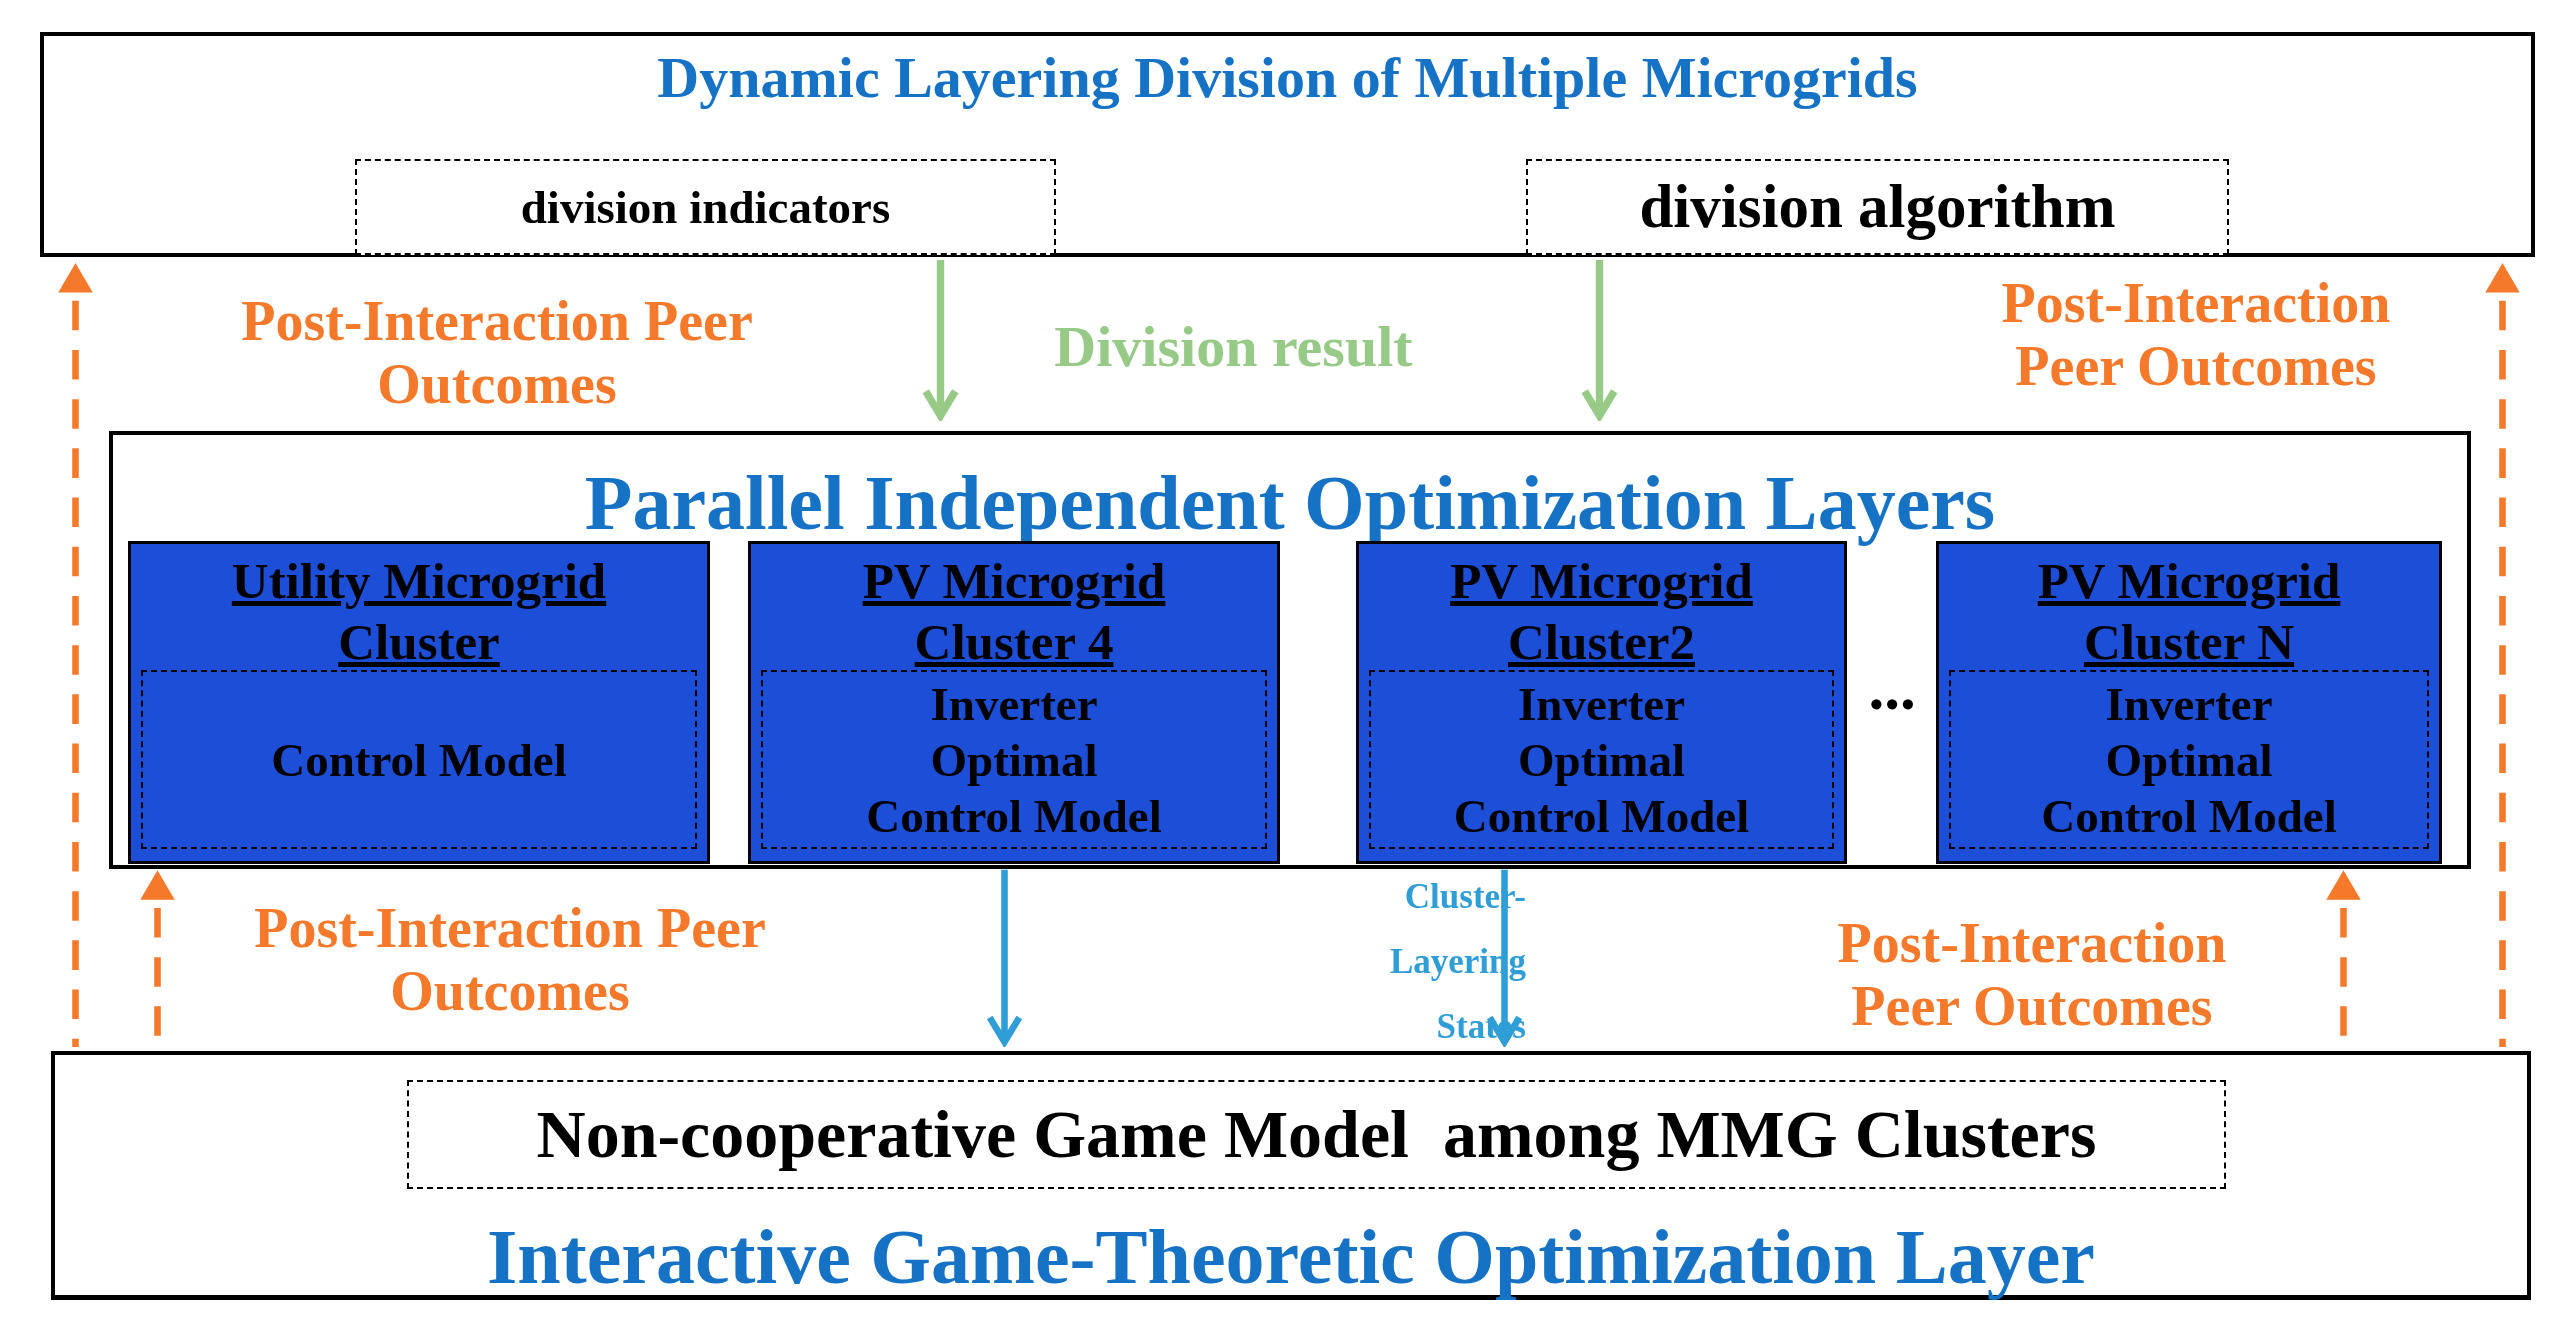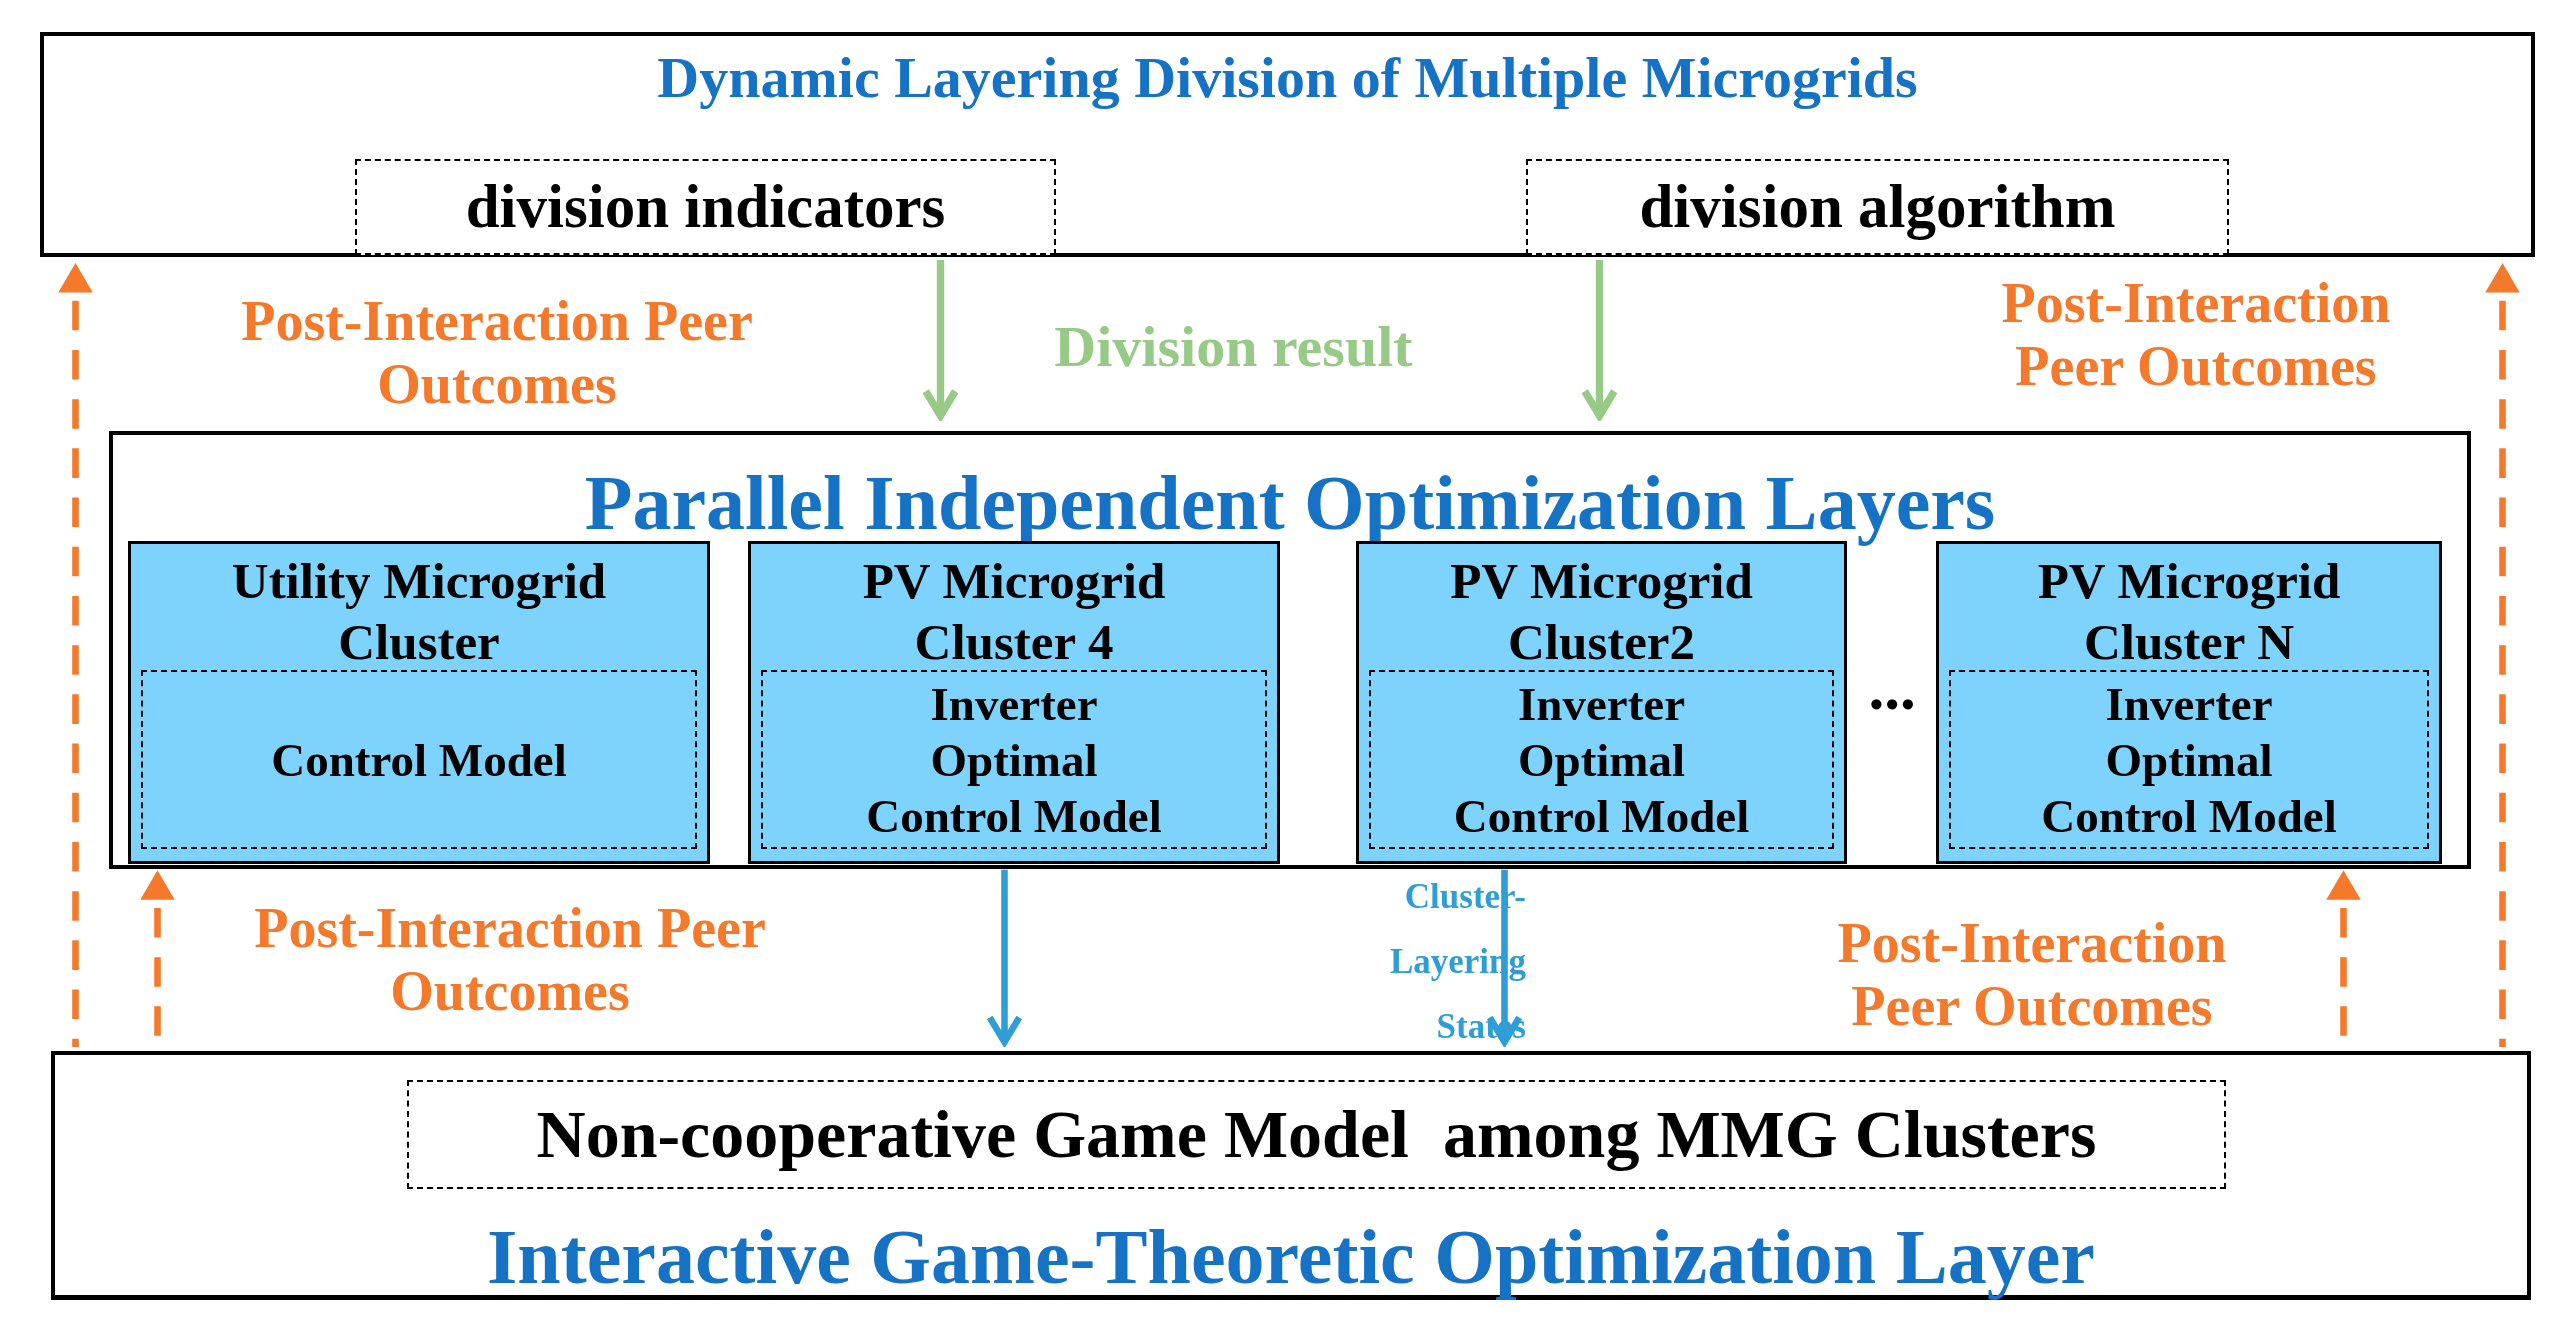--- a/index.html
+++ b/index.html
@@ -11,38 +11,38 @@
   }
   html,body{margin:0;padding:0;background:#fff;}
   #canvas{
     position:relative;width:2576px;height:1341px;background:#fff;overflow:hidden;
     font-family:"Liberation Serif","DejaVu Serif",serif;font-weight:bold;color:#000;
   }
   .abs{position:absolute;}
   .layer{border:4.1px solid #000;background:#fff;box-sizing:border-box;}
   .dashedbox{border:2.5px dashed #000;box-sizing:border-box;display:flex;align-items:center;justify-content:center;text-align:center;background:#fff;}
   .blue-title{color:var(--blue);text-align:center;white-space:nowrap;}
-  .cluster{border:3.3px solid #000;box-sizing:border-box;position:absolute;background:#7dd3fc;}
+  .cluster{border:3.3px solid #000;box-sizing:border-box;position:absolute;background:#1d4ed8;text-decoration:underline;}
   .cluster-title{text-align:center;font-size:51px;line-height:61px;padding-top:6.6px;}
   .model{position:absolute;left:10px;right:10px;bottom:11.6px;top:126px;border:2.5px dashed #000;display:flex;flex-direction:column;align-items:center;justify-content:center;text-align:center;font-size:47px;line-height:56px;}
   .olabel{color:var(--orange);text-align:center;font-size:56px;line-height:63px;}
   .glabel{color:var(--green);text-align:center;font-size:58px;white-space:nowrap;}
   .blabel{color:var(--lblue);text-align:right;font-size:35px;line-height:65px;}
   .dots{font-size:63px;text-align:center;}
   svg{display:block;}
 </style>
 </head>
 <body>
 
 <div id="canvas">
 
   <div class="abs layer" style="left:40px;top:31.5px;width:2495px;height:225px;">
     <div class="blue-title" style="font-size:58px;padding-top:8.3px;">Dynamic Layering Division of Multiple Microgrids</div>
     <div class="abs dashedbox" style="left:311px;top:123px;width:701px;height:96px;">
-      <span style="font-size:61px;">division indicators</span>
+      <span style="font-size:47px;">division indicators</span>
     </div>
     <div class="abs dashedbox" style="left:1482px;top:123px;width:703px;height:96px;">
       <span style="font-size:61px;">division algorithm</span>
     </div>
   </div>
 
   <div class="abs layer" style="left:109px;top:431px;width:2362px;height:438px;">
     <div class="blue-title" style="font-size:78px;padding-top:23px;">Parallel Independent Optimization Layers</div>
 
     <div class="cluster" style="left:15px;top:106px;width:582px;height:323px;">

